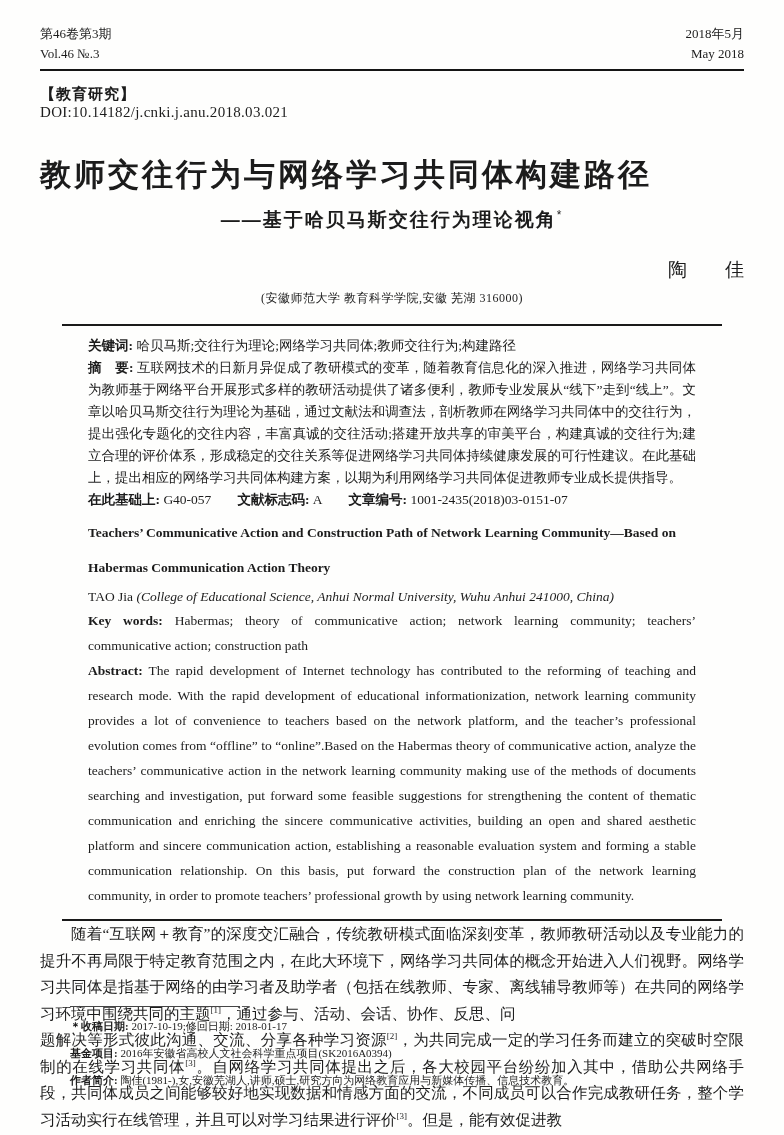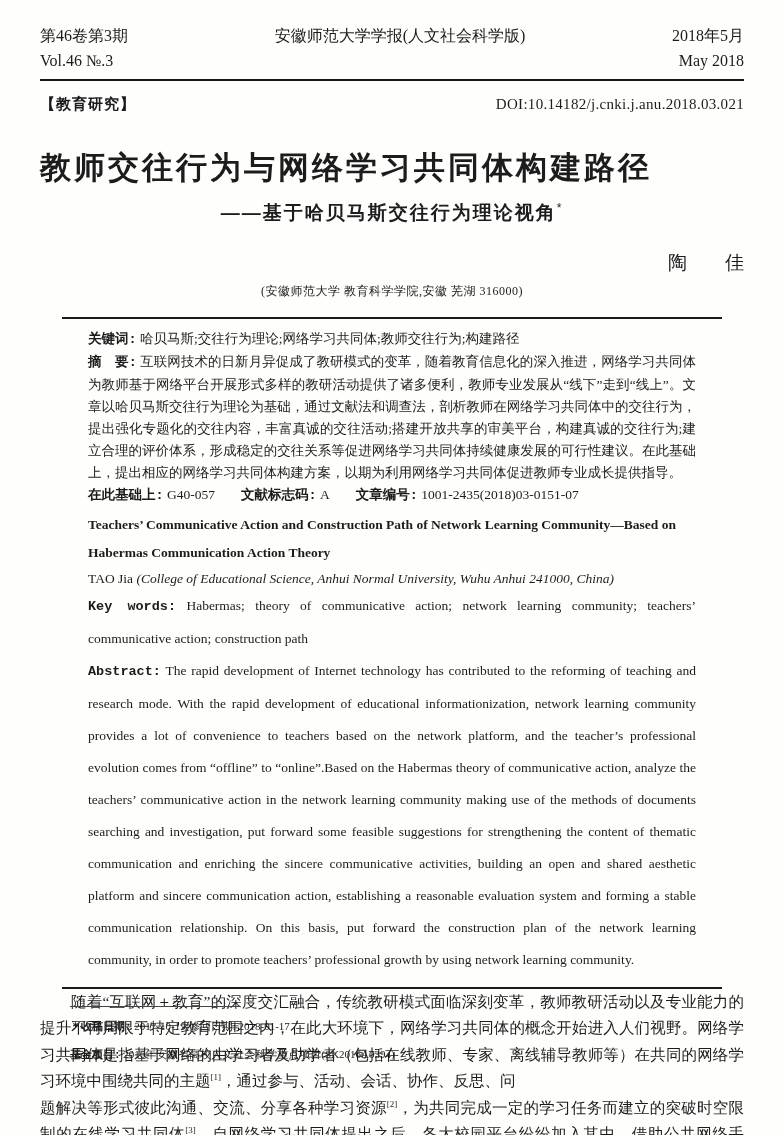--- a/index.html
+++ b/index.html
@@ -9,33 +9,33 @@
     margin:0 auto;
     background:#fefefd;
     color:#1c1c1c;
     font-family:"Liberation Serif", serif;
     box-sizing:border-box;
     padding:24px 40px 0 40px;
     overflow:hidden;
   }
   
   .jheader {
-    display:flex; justify-content:space-between; align-items:flex-start;
-    font-size:16px; line-height:1.55;
+    display:flex; justify-content:space-between; align-items:flex-end;
+    font-size:13px; line-height:1.55;
     border-bottom:2px solid #151515;
     padding-bottom:5px;
   }
   .jheader .col { white-space:nowrap; }
   .jheader .left  { text-align:left; }
   .jheader .center{ text-align:center; flex:1; }
   .jheader .right { text-align:right; }
   
   .metarow {
     display:flex; justify-content:space-between; align-items:baseline;
-    margin-top:14px; font-size:15px;
+    margin-top:14px; font-size:15px;flex-direction:column;
   }
   .section-label { font-family:"Liberation Sans", sans-serif; font-weight:700; letter-spacing:1px; }
   .doi { font-size:15px; letter-spacing:0.3px;text-align:center; }
   
   .title {
     margin-top:33px; 
     font-family:"Liberation Sans", sans-serif;
     font-weight:700; font-size:31px; letter-spacing:3px;
   }
   .subtitle {
@@ -49,26 +49,26 @@
   
   .absbox {
     margin:17px 22px 0 22px;
     border-top:2px solid #1a1a1a;
     border-bottom:2.5px solid #1a1a1a;
     padding:9px 26px 11px 26px;
     font-size:13.5px; line-height:22px;
     text-align:justify;
   }
   .absbox p { margin:0; }
-  .lbl { font-family:Liberation Mono, monospace; font-weight:700; }
+  .lbl { font-family:Liberation Serif, serif; font-weight:700; }
   .clc-row .gap { display:inline-block; width:26px; }
-  .en-title { font-weight:700; line-height:28px; margin-top:4px !important; text-align:left; }
+  .en-title { font-weight:700; line-height:35px; margin-top:4px !important; text-align:left; }
   .en-author { line-height:23px; }
   .en-author .it { font-style:italic; }
-  .en-kw, .en-abs { line-height:32px; }
+  .en-kw, .en-abs { line-height:25px; }
   sup.ref { font-size:9px; line-height:0; }
   
   .bodycols {
     display:flex; 
     margin-top:0;
     font-size:15.5px; line-height:26.5px;
     text-align:justify;
     flex-direction:column;
   }
   .bodycols .col { flex:1; }
@@ -86,21 +86,20 @@
 <body>
 
 <div class="page">
 
   <div class="jheader">
     <div class="col left">
       <div>第46卷第3期</div>
       <div>Vol.46 №.3</div>
     </div>
     <div class="col center">
-      <div>安徽师范大学学报(人文社会科学版)</div>
     </div>
     <div class="col right">
       <div>2018年5月</div>
       <div>May 2018</div>
     </div>
   </div>
 
   <div class="metarow">
     <span class="section-label">【教育研究】</span>
     <span class="doi">DOI:10.14182/j.cnki.j.anu.2018.03.021</span>
@@ -127,15 +126,16 @@
     </div>
     <div class="col">
       <p>题解决等形式彼此沟通、交流、分享各种学习资源<sup class="ref">[2]</sup>，为共同完成一定的学习任务而建立的突破时空限制的在线学习共同体<sup class="ref">[3]</sup>。自网络学习共同体提出之后，各大校园平台纷纷加入其中，借助公共网络手段，共同体成员之间能够较好地实现数据和情感方面的交流，不同成员可以合作完成教研任务，整个学习活动实行在线管理，并且可以对学习结果进行评价<sup class="ref">[3]</sup>。但是，能有效促进教</p>
     </div>
   </div>
 
   <div class="footnotes">
     <div class="fnsep"></div>
     <p><span class="lbl">＊收稿日期:</span><span> 2017-10-19;修回日期: 2018-01-17</span></p>
     <p><span class="lbl">基金项目:</span><span> 2016年安徽省高校人文社会科学重点项目(SK2016A0394)</span></p>
+    <p><span class="lbl">作者简介:</span><span> 陶佳(1981-),女,安徽芜湖人,讲师,硕士,研究方向为网络教育应用与新媒体传播、信息技术教育。</span></p>
   </div>
 
 </div>
 
 </body></html>

